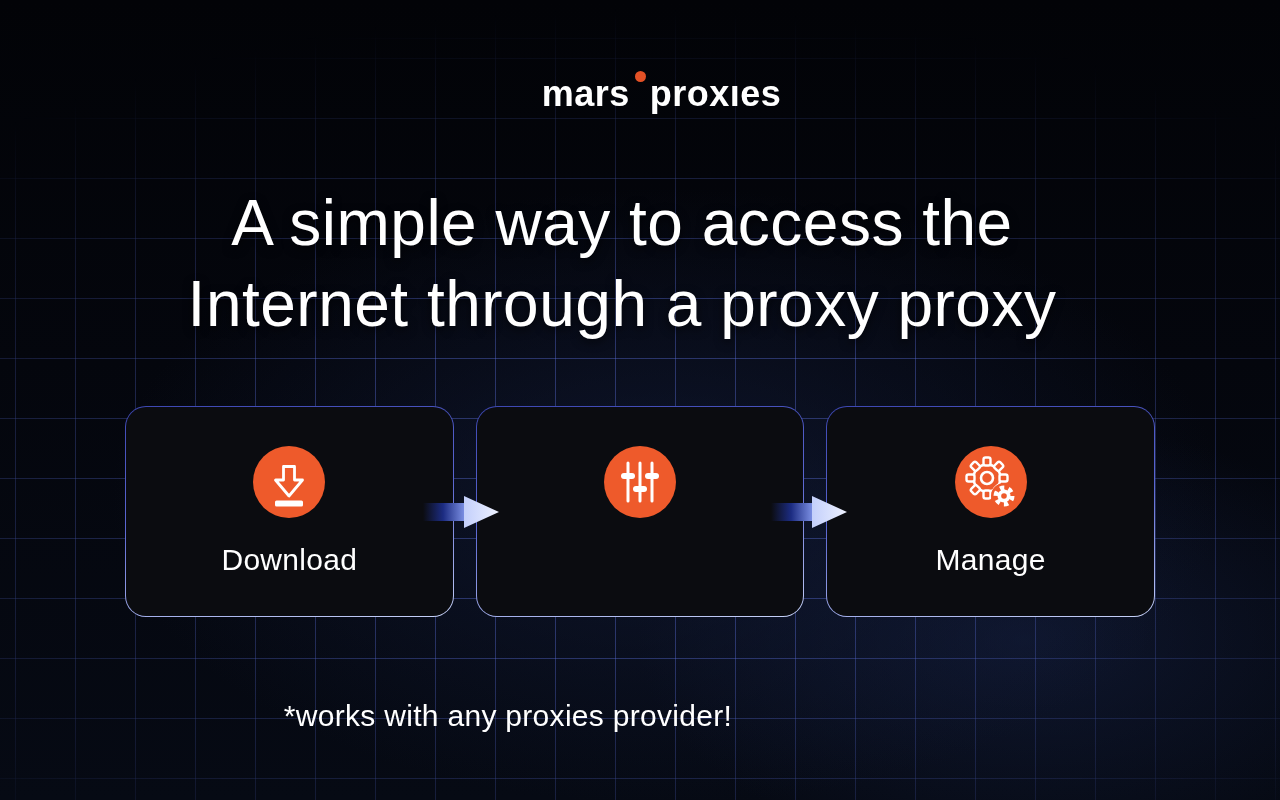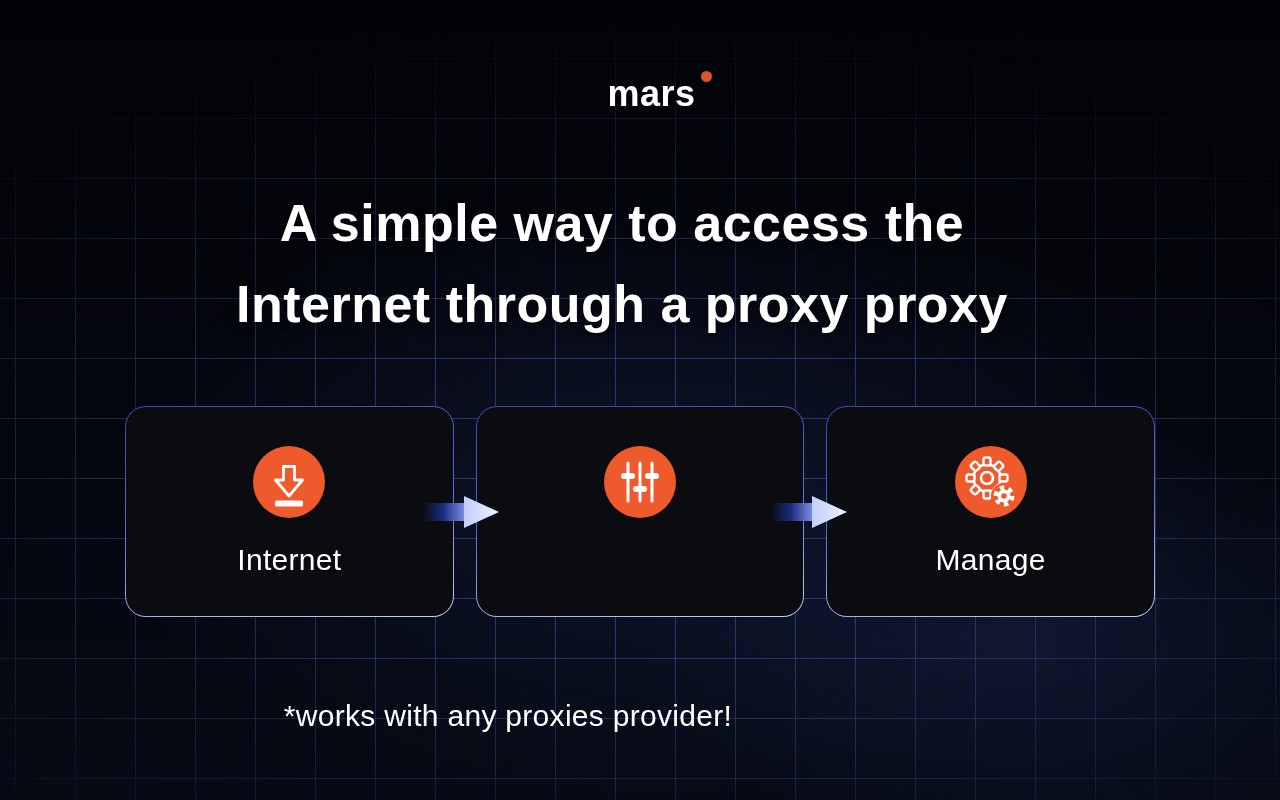--- a/index.html
+++ b/index.html
@@ -35,21 +35,21 @@
     font-size:36px; font-weight:700; letter-spacing:0.5px; line-height:44px;padding-left:43px;
   }
   .logo-dot {
     display:inline-block; width:11px; height:11px; border-radius:50%;
     background:#E35126; position:relative; top:-24px; margin:0 4px 0 5px;
   }
 
   
   .headline {
     position:absolute; top:183px; left:0; width:1244px;
-    text-align:center; font-size:52px; font-weight:700; line-height:81px;
+    text-align:center; font-size:64px; font-weight:400; line-height:81px;
     letter-spacing:0.5px; text-shadow:0 3px 10px rgba(0,0,0,0.65);
   }
   .headline span { display:block; }
 
   
   .cards {
     position:absolute; top:406px; left:125px; width:1030px; height:211px;
     display:flex; gap:22px;
   }
   .card {
@@ -83,37 +83,38 @@
 <body>
 
 <div class="stage">
 
   <div class="bg"></div>
   <div class="grid-layer"></div>
 
   <header class="logo">
     <span>mars</span>
     <span class="logo-dot"></span>
+    <span>proxıes</span>
   </header>
 
   <h1 class="headline">
     <span>A simple way to access the</span>
     <span>Internet through a proxy proxy</span>
   </h1>
 
   <div class="cards">
 
     <div class="card">
       <div class="card-inner">
         <svg class="step-icon" viewBox="0 0 72 72">
           <circle cx="36" cy="36" r="36" fill="#EE5A2B"></circle>
           <path d="M30.5 20.5 L41.5 20.5 L41.5 34 L49.5 34 L36 50 L22.5 34 L30.5 34 Z" fill="none" stroke="#ffffff" stroke-width="2.8" stroke-linejoin="round"></path>
           <rect x="22" y="54.5" width="28" height="6" rx="1.5" fill="#ffffff"></rect>
         </svg>
-        <div class="step-label">Internet</div>
+        <div class="step-label">Download</div>
       </div>
     </div>
 
     <div class="card">
       <div class="card-inner">
         <svg class="step-icon" viewBox="0 0 72 72">
           <circle cx="36" cy="36" r="36" fill="#EE5A2B"></circle>
           <g stroke="#ffffff" stroke-width="3" stroke-linecap="round">
             <line x1="24" y1="17" x2="24" y2="55"></line>
             <line x1="36" y1="17" x2="36" y2="55"></line>

